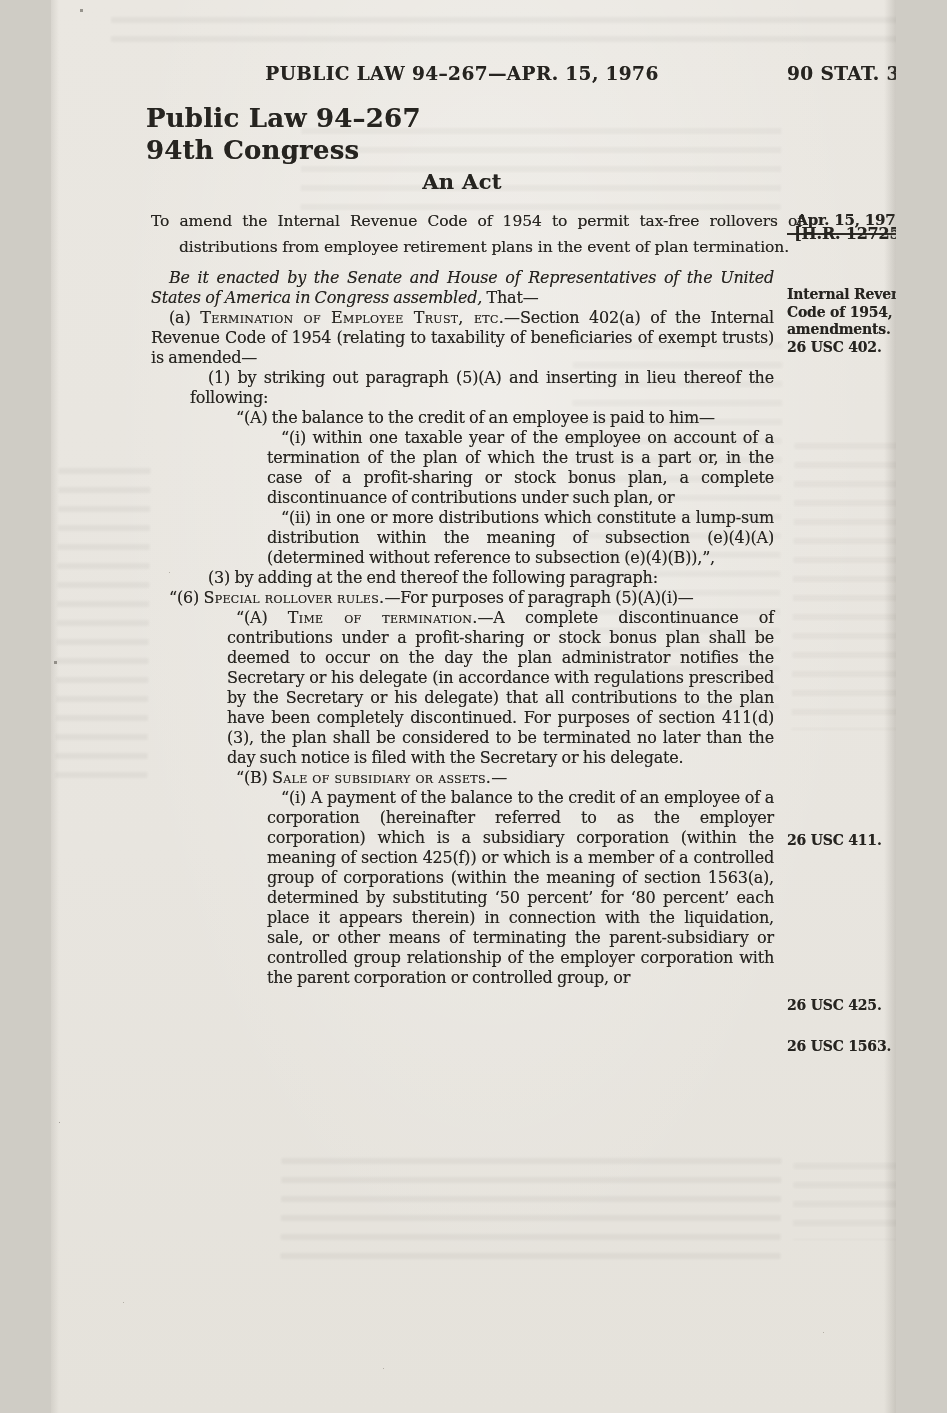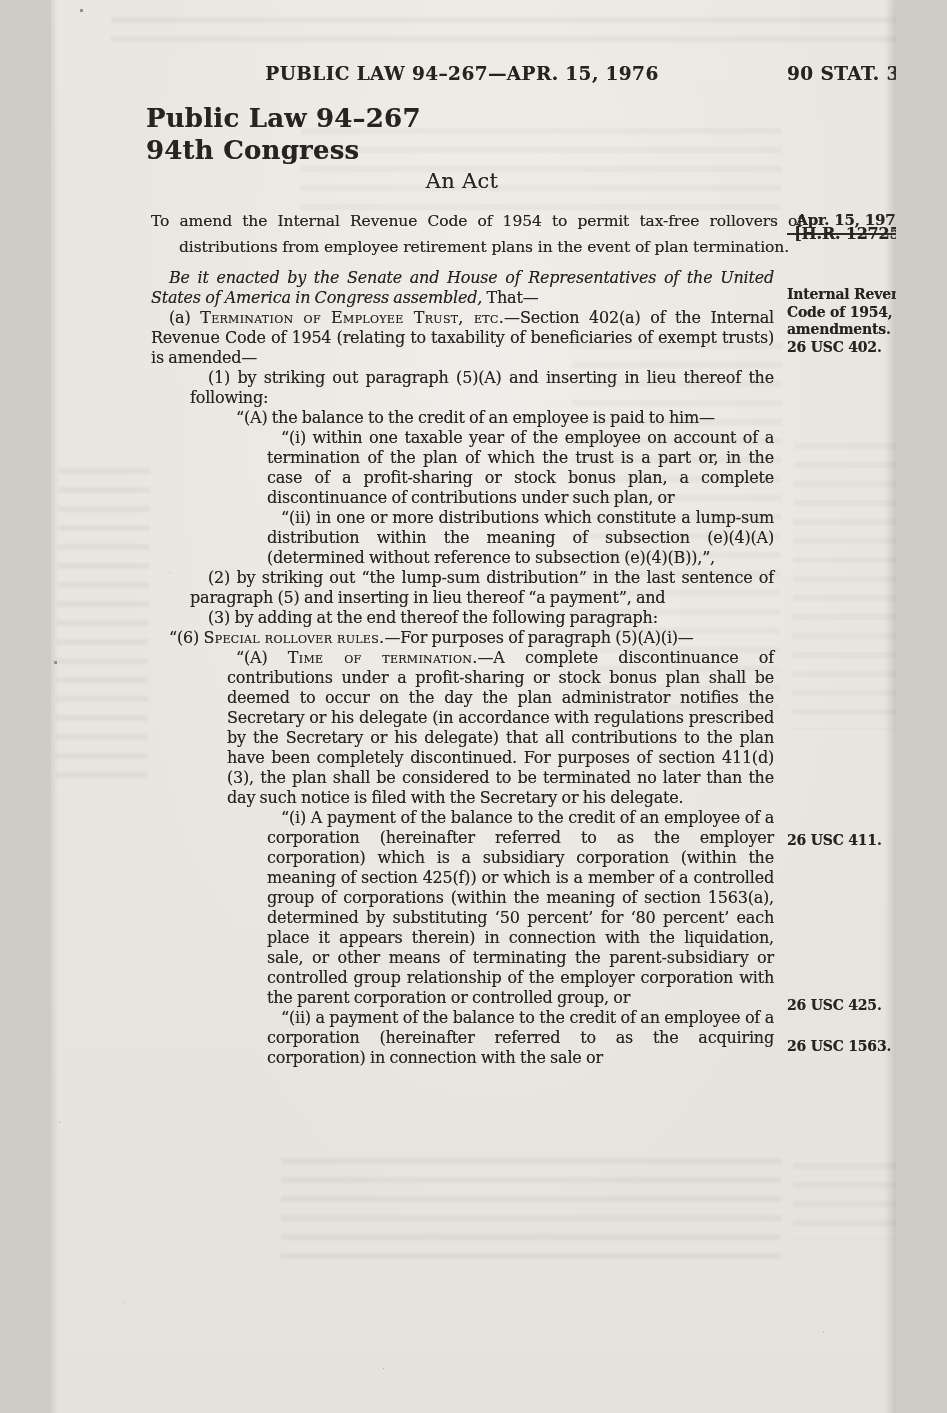--- a/index.html
+++ b/index.html
@@ -40,21 +40,21 @@
       118px 572px 0 0 #8a857b, 772px 1332px 0 0 #8a857b, 332px 1368px 0 0 #8a857b,
       72px 1302px 0 0 #8a857b, 880px 1290px 0 0 #8a857b;}
   
   .running-head{position:absolute;top:63px;left:100px;width:622px;text-align:center;
     font-weight:bold;font-size:18.5px;letter-spacing:.4px;white-space:nowrap;}
   .stat-page{position:absolute;top:63px;left:736px;font-weight:bold;font-size:18.5px;
     letter-spacing:.4px;white-space:nowrap;}
   .law-title{position:absolute;top:102px;left:95px;font-weight:bold;font-size:26px;
     line-height:32px;letter-spacing:.2px;}
   .an-act{position:absolute;top:169px;left:100px;width:622px;text-align:center;
-    font-weight:normal;font-size:21px;letter-spacing:.3px;}
+    font-weight:bold;font-size:21px;letter-spacing:.3px;}
   .preamble{position:absolute;top:208px;left:100px;width:624px;margin:0;
     font-size:15.5px;line-height:26px;text-align:justify;
     padding-left:28px;text-indent:-28px;letter-spacing:-.1px;}
   
   .statute-body{position:absolute;top:268px;left:100px;width:623px;
     font-size:16px;line-height:20px;letter-spacing:-.2px;word-spacing:-.5px;}
   .bp{margin:0;text-align:justify;}
   .p0{text-indent:18px;}
   .p1{margin-left:39px;text-indent:18px;}
   .p2{margin-left:76px;text-indent:9px;}
@@ -120,23 +120,22 @@
       <div>26 USC 1563.</div>
     </div>
 
   <div class="statute-body">
       <p class="bp p0"><span class="i">Be it enacted by the Senate and House of Representatives of the United States of America in Congress assembled,</span><span> That—</span></p>
       <p class="bp p0"><span>(a) </span><span class="sc">Termination of Employee Trust, etc.</span><span>—Section 402(a) of the Internal Revenue Code of 1954 (relating to taxability of beneficiaries of exempt trusts) is amended—</span></p>
       <p class="bp p1"><span>(1) by striking out paragraph (5)(A) and inserting in lieu thereof the following:</span></p>
       <p class="bp p2"><span>“(A) the balance to the credit of an employee is paid to him—</span></p>
       <p class="bp p3"><span>“(i) within one taxable year of the employee on account of a termination of the plan of which the trust is a part or, in the case of a profit-sharing or stock bonus plan, a complete discontinuance of contributions under such plan, or</span></p>
       <p class="bp p3"><span>“(ii) in one or more distributions which constitute a lump-sum distribution within the meaning of subsection (e)(4)(A) (determined without reference to subsection (e)(4)(B)),”,</span></p>
-      <p class="bp p1"><span>(2) by striking out “the lump-sum distribution” in the last sentence of paragraph (5) and inserting in lieu thereof “a payment”, and</span></p>
       <p class="bp p1"><span>(3) by adding at the end thereof the following paragraph:</span></p>
       <p class="bp p0"><span>“(6) </span><span class="sc">Special rollover rules.</span><span>—For purposes of paragraph (5)(A)(i)—</span></p>
       <p class="bp p2"><span>“(A) </span><span class="sc">Time of termination.</span><span>—A complete discontinuance of contributions under a profit-sharing or stock bonus plan shall be deemed to occur on the day the plan administrator notifies the Secretary or his delegate (in accordance with regulations prescribed by the Secretary or his delegate) that all contributions to the plan have been completely discontinued. For purposes of section 411(d)(3), the plan shall be considered to be terminated no later than the day such notice is filed with the Secretary or his delegate.</span></p>
+      <p class="bp p2"><span>“(B) </span><span class="sc">Sale of subsidiary or assets.</span><span>—</span></p>
       <p class="bp p3"><span>“(i) A payment of the balance to the credit of an employee of a corporation (hereinafter referred to as the employer corporation) which is a subsidiary corporation (within the meaning of section 425(f)) or which is a member of a controlled group of corporations (within the meaning of section 1563(a), determined by substituting ‘50 percent’ for ‘80 percent’ each place it appears therein) in connection with the liquidation, sale, or other means of terminating the parent-subsidiary or controlled group relationship of the employer corporation with the parent corporation or controlled group, or</span></p>
-      <p class="bp p3"><span>“(ii) a payment of the balance to the credit of an employee of a corporation (hereinafter referred to as the acquiring corporation) in connection with the sale or</span></p>
     </div>
 
   <div class="edge-shade-r"></div>
   <div class="edge-shade-l"></div>
 </div>
 
 </body></html>

